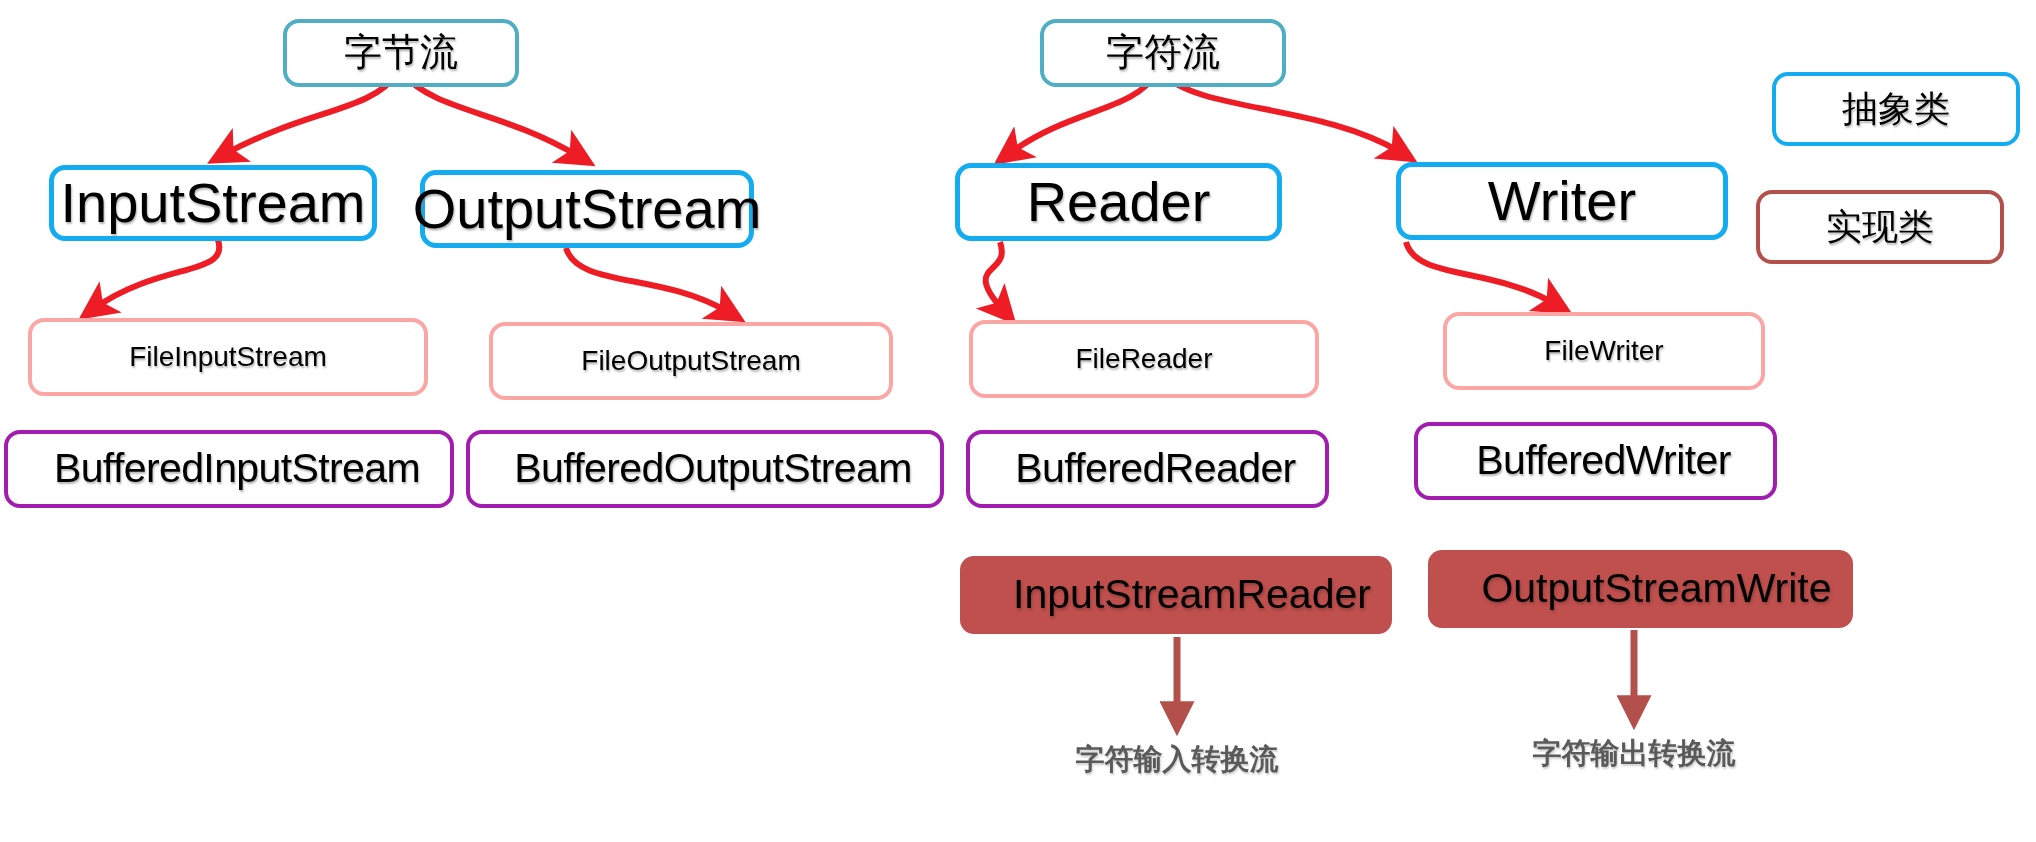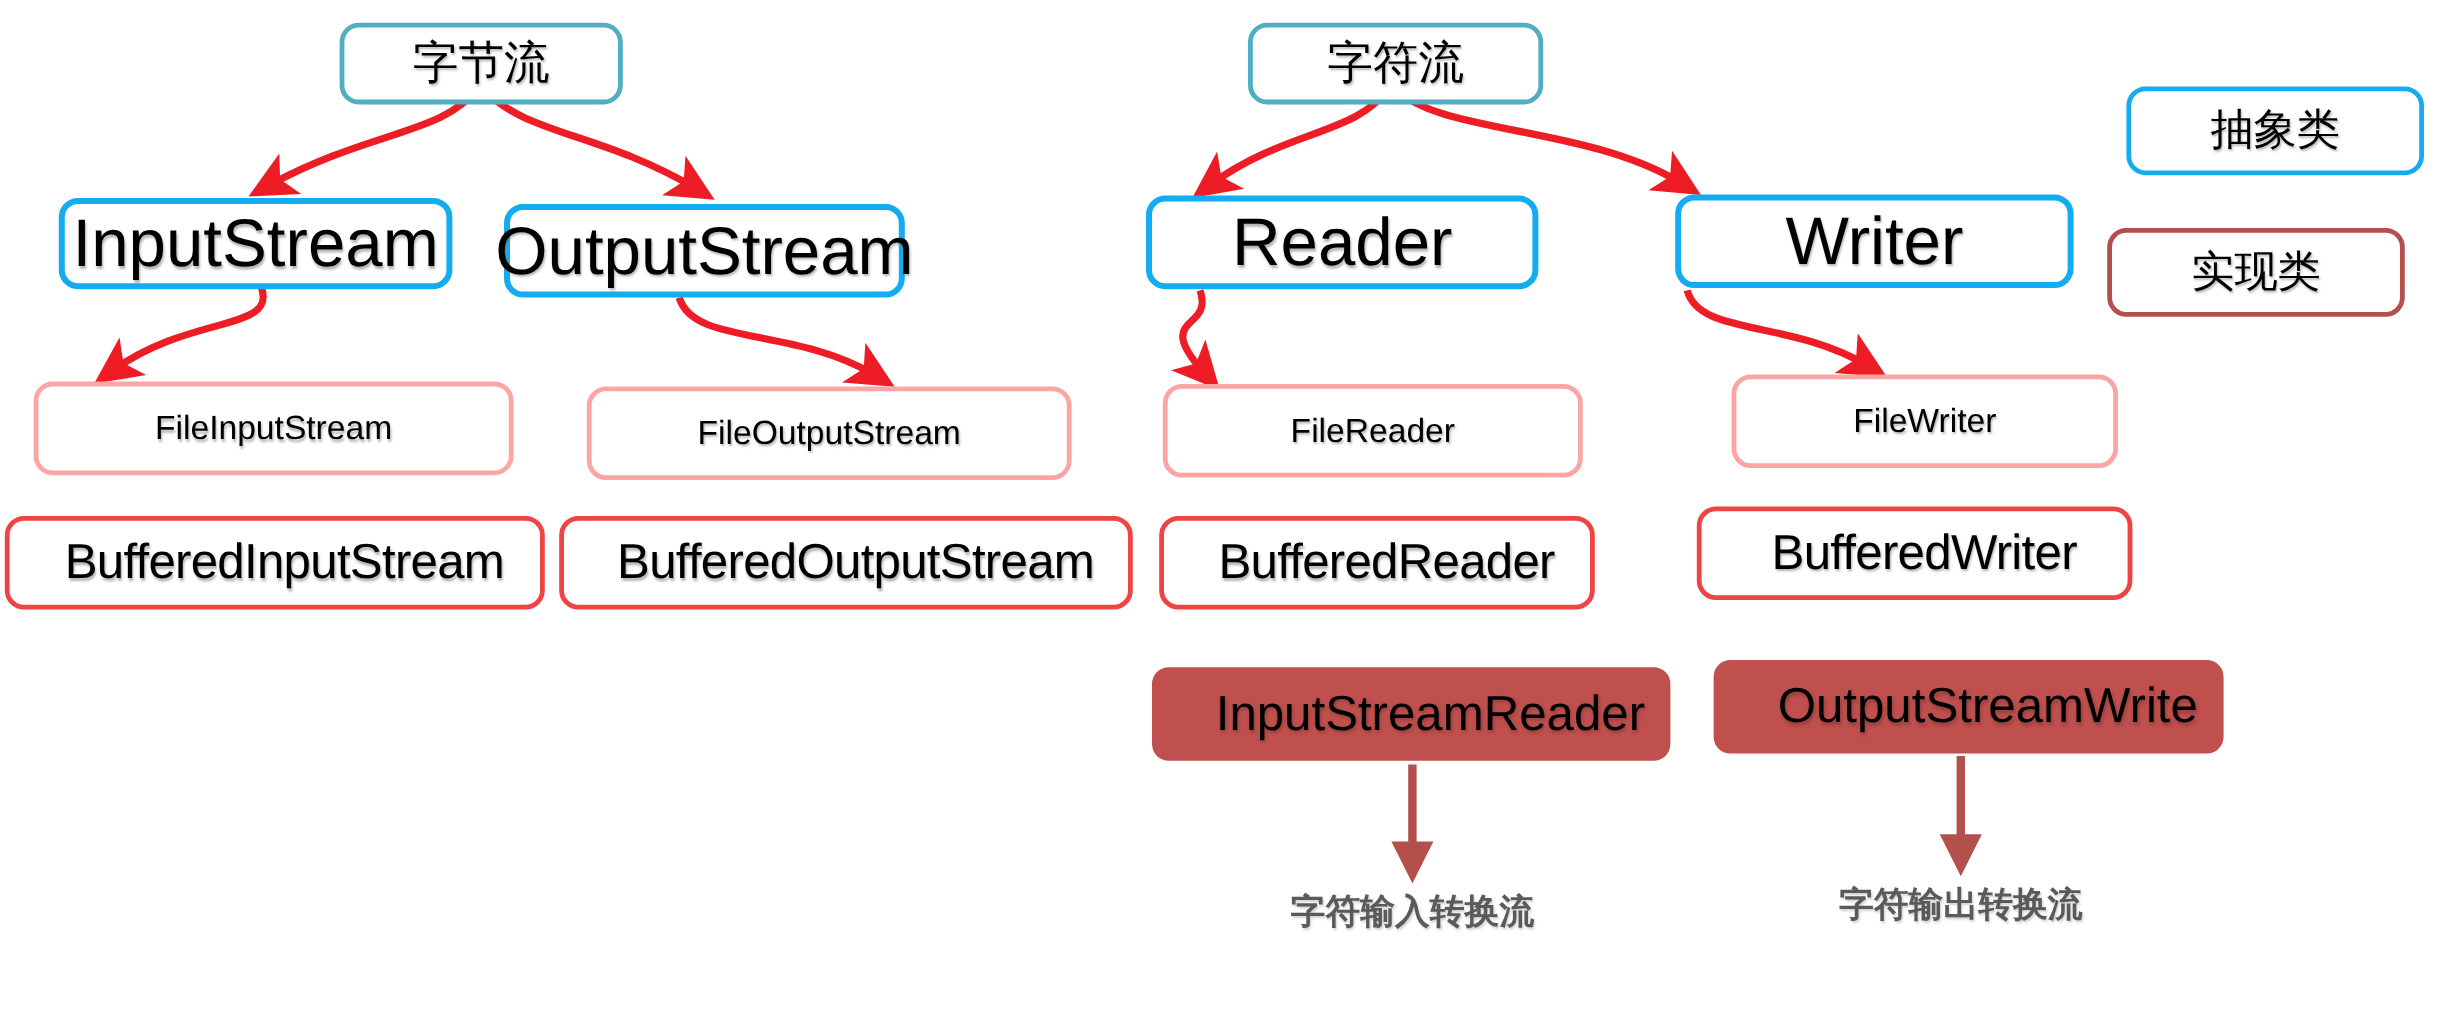--- a/index.html
+++ b/index.html
@@ -46,21 +46,21 @@
   }
   .node.abstract {
     border: 5px solid #14ACF0;
     font-size: 56px;
   }
   .node.impl {
     border: 4px solid #fca5a5;
     font-size: 28px;
   }
   .node.impl-narrow {
-    border: 4px solid #ef4444;
+    border: 4px solid #a21caf;
     font-size: 41px;
     letter-spacing: -0.6px;
     padding-left: 16px;
   }
   .node.filled {
     border: none;
     background: #C0504D;
     font-size: 41px;
     border-radius: 14px;
     text-shadow: 1px 2px 3px rgba(90,40,40,0.45);

